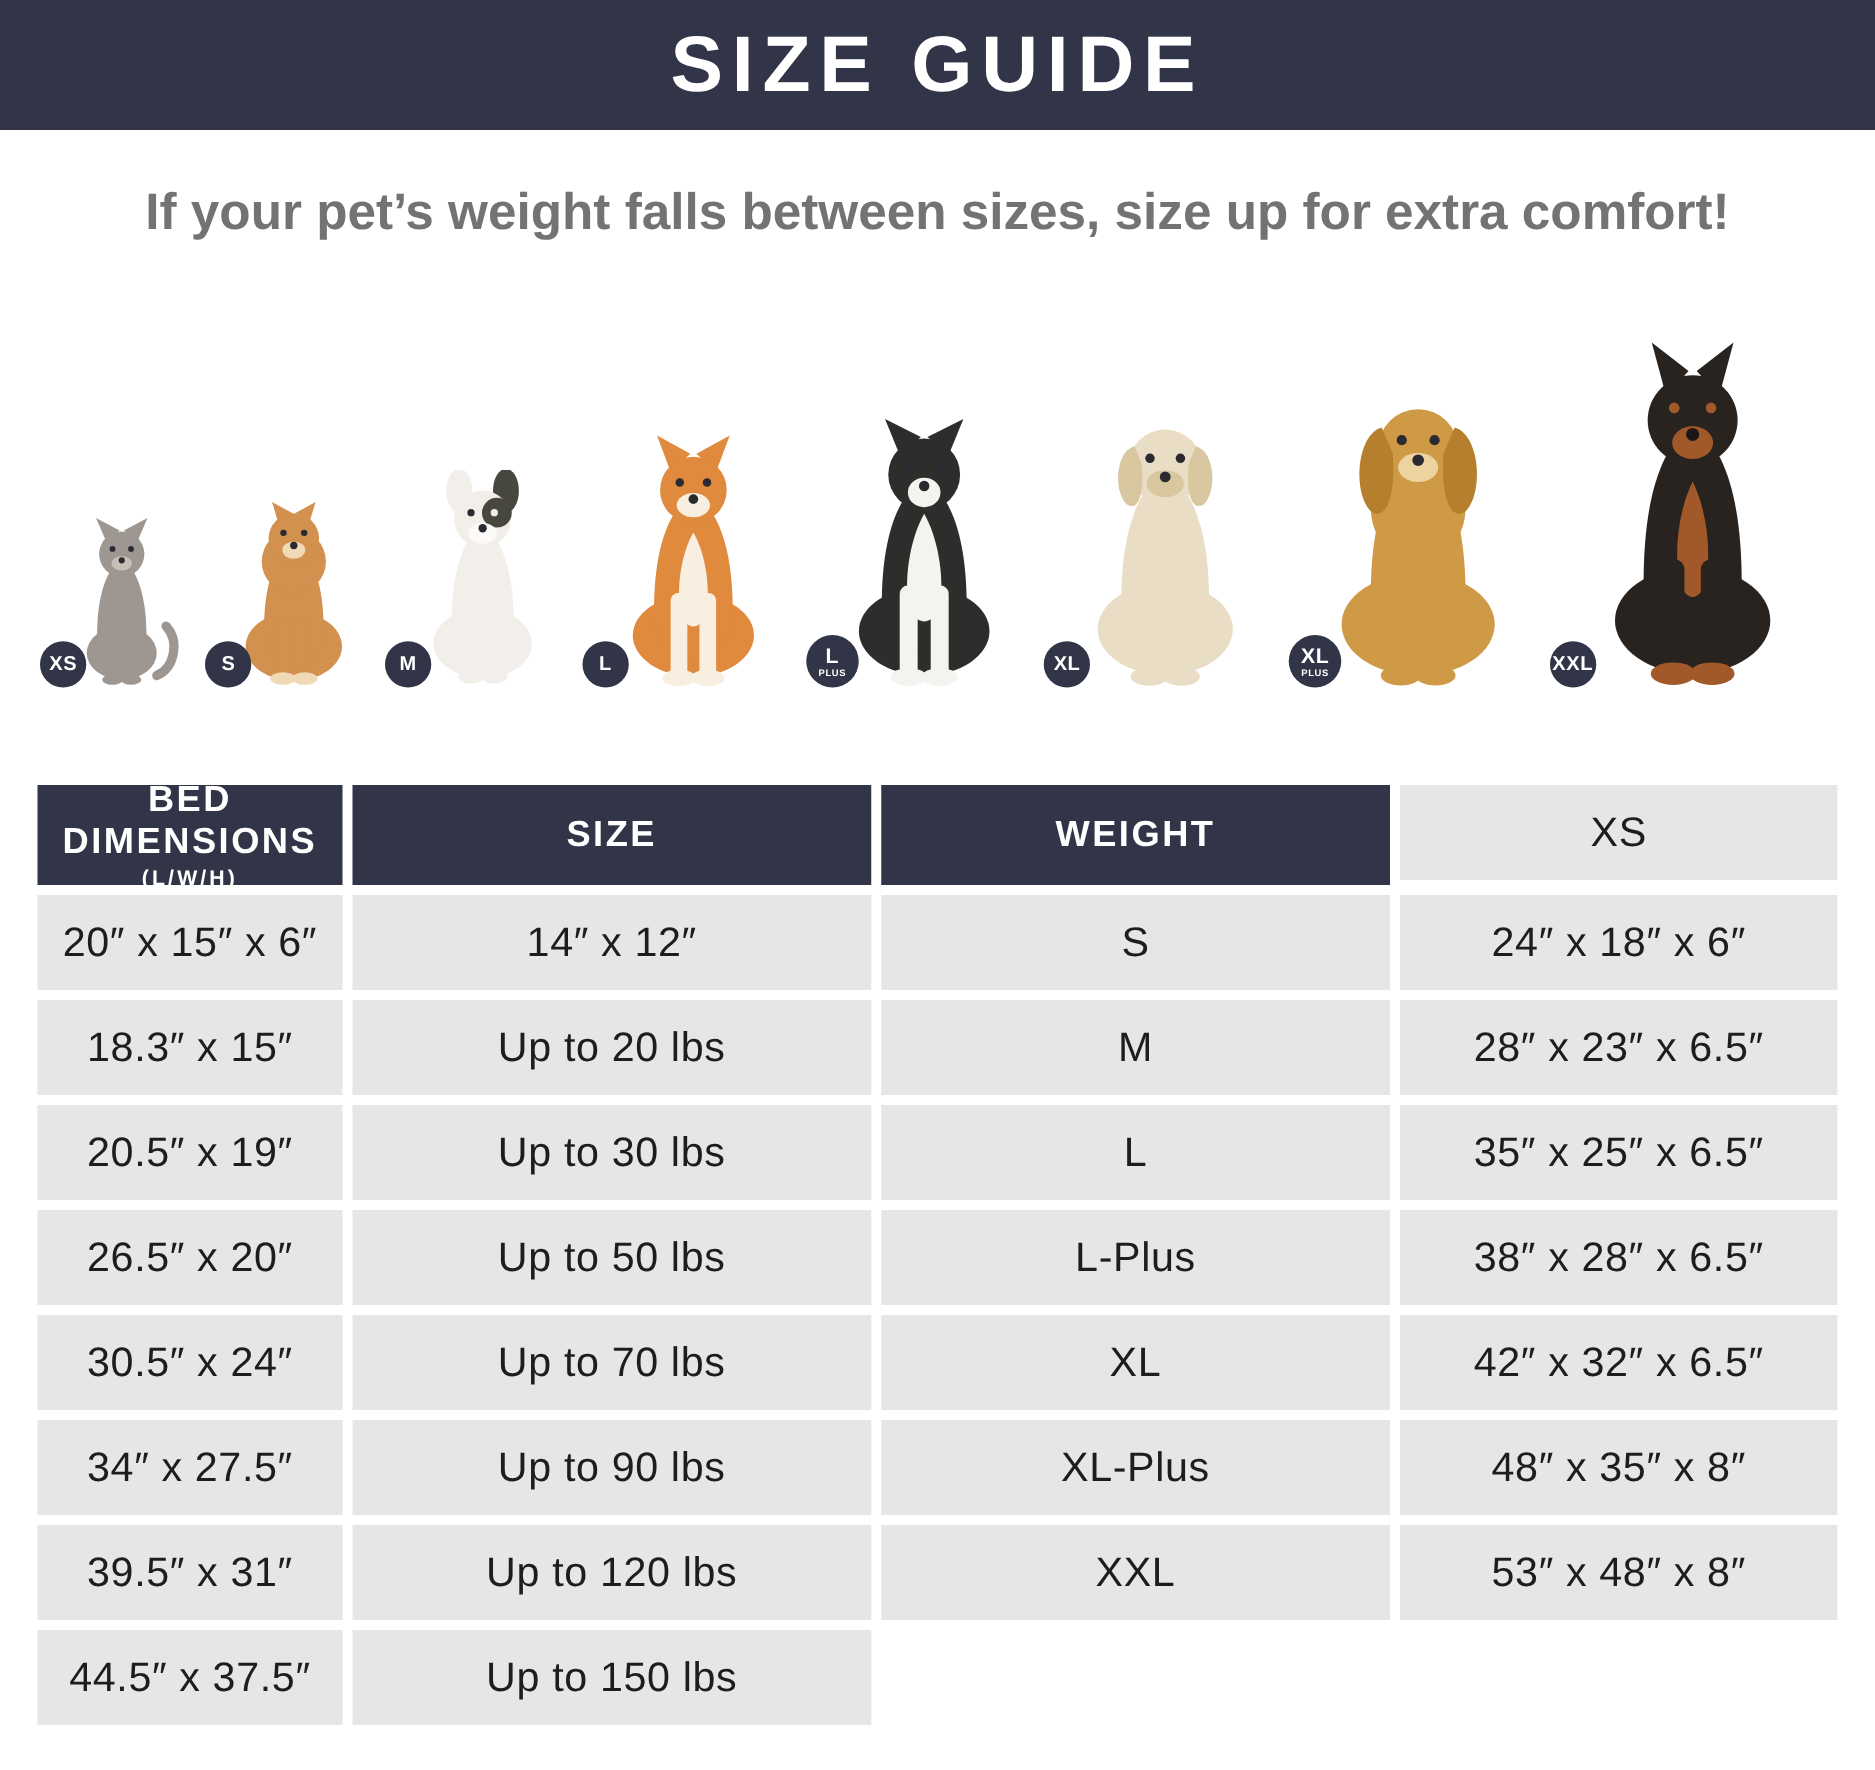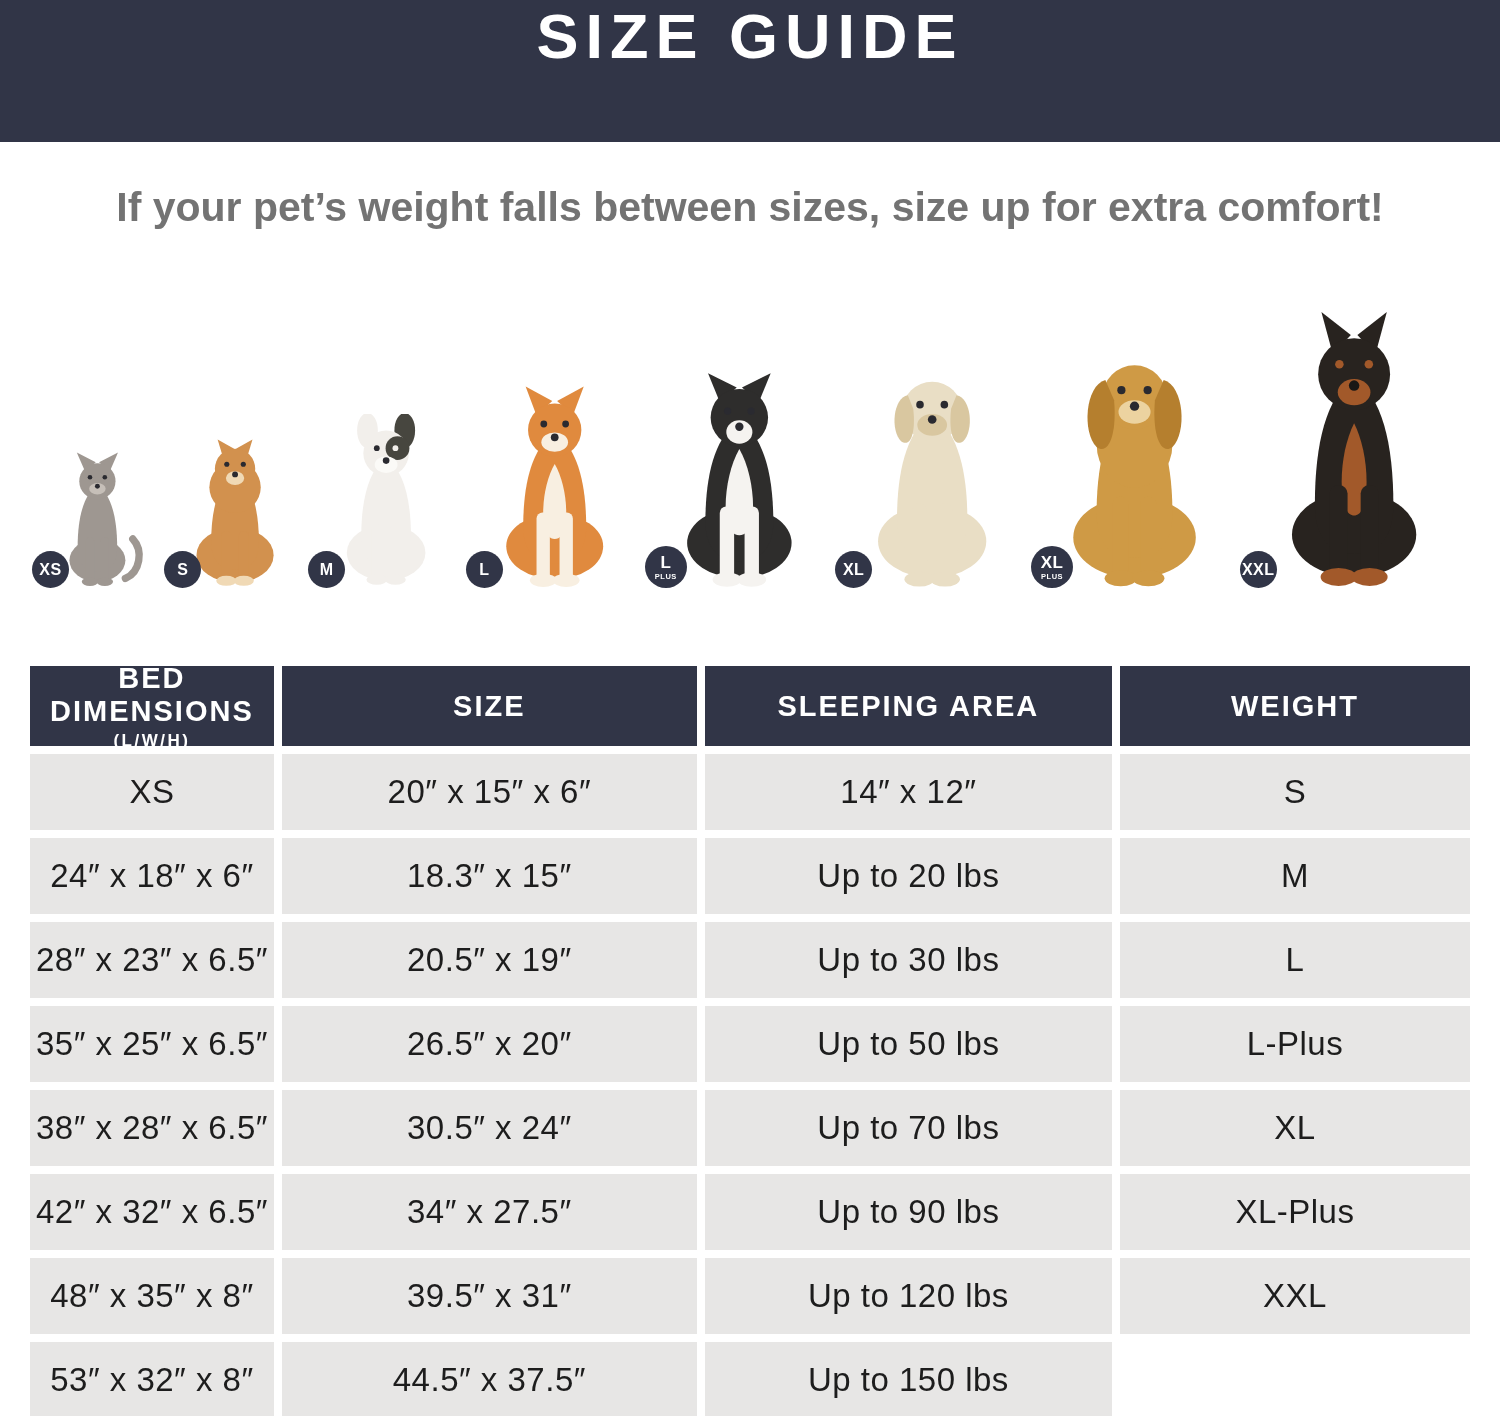--- a/index.html
+++ b/index.html
@@ -3,22 +3,22 @@
 <meta charset="utf-8">
 <style>
   * { margin:0; padding:0; box-sizing:border-box; }
   html,body { background:#ffffff; }
   .page {
     width:1500px; height:1416px; background:#ffffff; position:relative;
     overflow:hidden; font-family:"Liberation Sans", sans-serif;
   }
   
   .banner {
-    height:142px; background:#313547; display:flex;
-    justify-content:center;
+    height:104px; background:#313547; display:flex;
+    align-items:center; justify-content:center;
   }
   .banner h1 {
     color:#ffffff; font-size:63px; font-weight:700; letter-spacing:7px;
   }
   
   .subtitle {
     margin-top:40px; text-align:center; font-size:41px; line-height:50px;
     font-weight:700; color:#737373;
   }
   
@@ -260,23 +260,20 @@
   <div class="size-table">
 
     <div class="th">
       <span>BED DIMENSIONS</span>
       <span class="colsub">(L/W/H)</span>
     </div>
     <div class="th">
       <span>SIZE</span>
     </div>
     <div class="th">
-      <span>SLEEPING AREA</span>
-    </div>
-    <div class="th">
       <span>WEIGHT</span>
     </div>
 
     <div class="td">XS</div>
     <div class="td">20″ x 15″ x 6″</div>
     <div class="td">14″ x 12″</div>
 
     <div class="td">S</div>
     <div class="td">24″ x 18″ x 6″</div>
     <div class="td">18.3″ x 15″</div>
@@ -301,19 +298,19 @@
     <div class="td">42″ x 32″ x 6.5″</div>
     <div class="td">34″ x 27.5″</div>
     <div class="td">Up to 90 lbs</div>
 
     <div class="td">XL-Plus</div>
     <div class="td">48″ x 35″ x 8″</div>
     <div class="td">39.5″ x 31″</div>
     <div class="td">Up to 120 lbs</div>
 
     <div class="td">XXL</div>
-    <div class="td">53″ x 32″ x 8″</div>
+    <div class="td">53″ x 48″ x 8″</div>
     <div class="td">44.5″ x 37.5″</div>
     <div class="td">Up to 150 lbs</div>
 
   </div>
 
 </div>
 
 </body></html>

